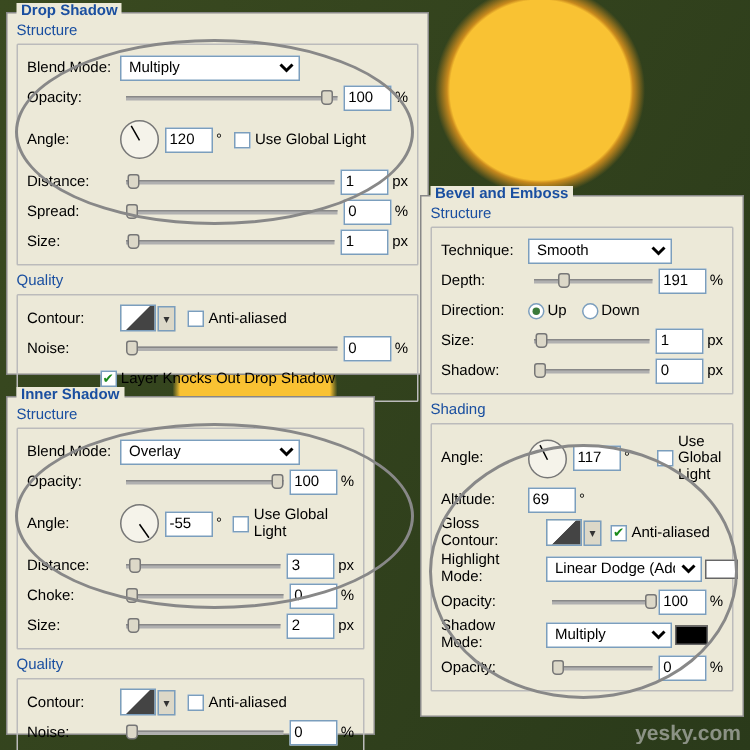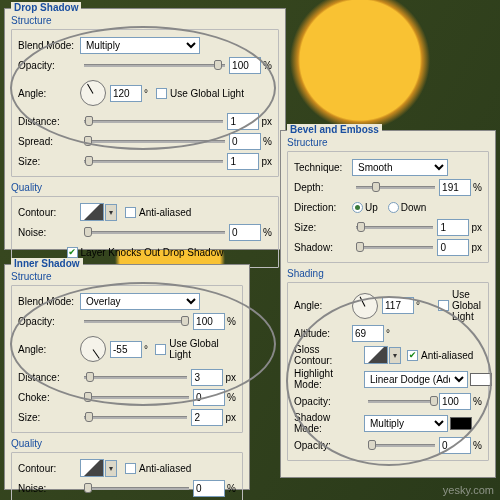--- a/index.html
+++ b/index.html
@@ -154,22 +154,23 @@
   .ellipse {
     position: absolute;
     border: 2px solid #888;
     border-radius: 50%;
     pointer-events: none;
   }
   .watermark {
     position: absolute;
     right: 6px; bottom: 4px;
     color: #ccc;
-    font-size: 11px;
+    font-size: 14px;
     opacity: .6;
+    font-weight: bold;
   }
   .dd-arrow {
     width: 12px; height: 17px;
     border: 1px solid #7b9ebd;
     background: #dcd8c8;
     display: inline-flex; align-items:center; justify-content:center;
     font-size: 8px; color:#333;
     margin-left:-1px;
   }
 </style>

